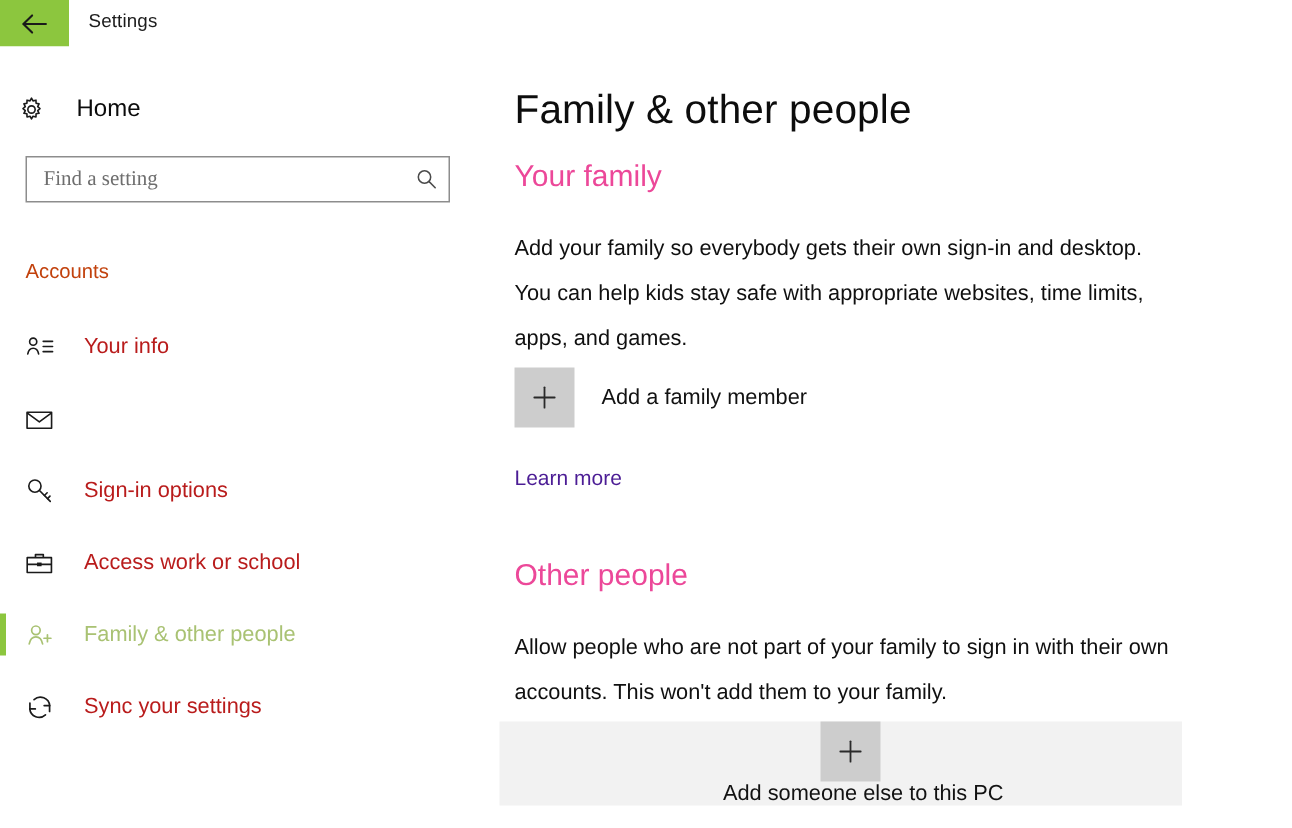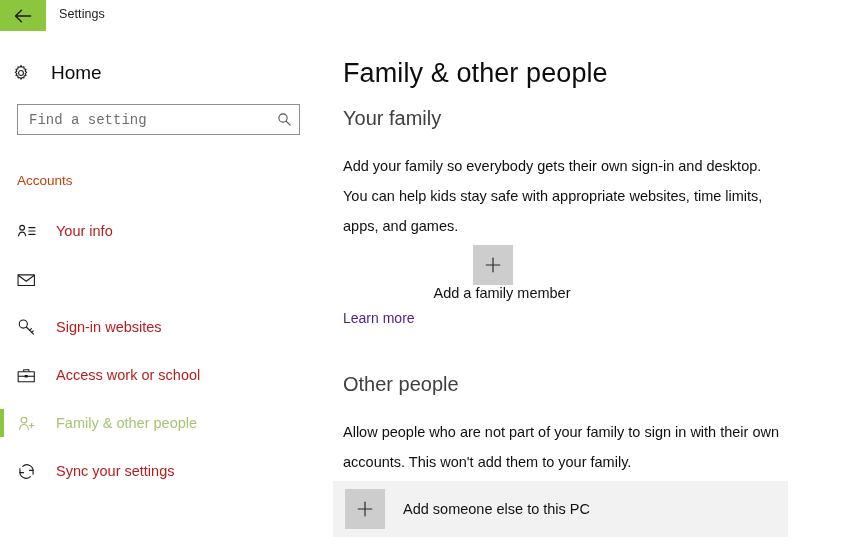--- a/index.html
+++ b/index.html
@@ -60,38 +60,38 @@
     cursor: pointer;
   }
   .home-icon {
     width: 24px;
     display: flex;
     align-items: center;
     justify-content: flex-start;
   }
   .home-label {
     margin-left: 15px;
-    font-size: 19px;
+    font-size: 16px;
     color: #0b0b0b;
   }
   .search-wrap {
     position: absolute;
     top: 73px; left: 17px;
     width: 283px; height: 31px;
     border: 1px solid #8d8d8d;
     background: #ffffff;
     display: flex;
     align-items: center;
   }
   .search-input {
     flex: 1 1 auto;
     border: none;
     outline: none;
     background: transparent;
-    font-family: Liberation Mono, monospace;
+    font-family: Liberation Serif, serif;
     font-size: 14px;
     color: #1b1b1b;
     padding: 0 6px 0 11px;
     height: 42px;
   }
   .search-input::placeholder { color: #6e6e6e; opacity: 1; }
   .search-icon-btn {
     width: 30px; height: 29px;
     display: flex;
     align-items: center;
@@ -152,21 +152,21 @@
   .page-title {
     position: absolute;
     top: 27px; left: 10px;
     font-size: 27px;
     color: #0d0d0d;
     font-weight: 400;
     letter-spacing: .1px;
   }
   .section-title {
     font-size: 20px;
-    color: #404040;
+    color: #ec4899;
     font-weight: 400;
   }
   .section-body {
     font-size: 14.5px;
     color: #101010;
     line-height: 30px;
   }
   .your-family-title { position: absolute; top: 76px; left: 10px; }
   .your-family-desc  { position: absolute; top: 120px; left: 10px; width: 445px; }
 
@@ -185,41 +185,42 @@
   }
   .plus-tile svg { display: block; }
   .plus-label {
     margin-left: 18px;
     font-size: 14.5px;
     color: #121212;
   }
   .add-family-row {
     position: absolute;
     top: 214px; left: 10px;
-    width: 300px; height: 40px; flex-direction: column;
+    width: 300px; height: 40px;
   }
   .learn-more {
     position: absolute;
     top: 279px; left: 10px;
     font-size: 14px;
     color: #4c1d95;
     text-decoration: none;
     cursor: pointer;
   }
   .other-people-title { position: absolute; top: 342px; left: 10px; }
   .other-people-desc  { position: absolute; top: 386px; left: 10px; width: 440px; }
 
   .add-someone-row {
     position: absolute;
     top: 450px; left: 0px;
     width: 455px; height: 56px;
     background: #f2f2f2;
     display: flex;
     align-items: center;
     padding-left: 12px;
+    flex-direction: column;
   }
 </style>
 </head>
 <body>
 
 <div id="app">
 
   <div class="titlebar">
     <div class="back-button">
       <span>
@@ -295,21 +296,21 @@
         <span class="nav-icon">
           <svg width="19" height="18" viewBox="0 0 20 19">
             <g fill="none" stroke="currentColor" stroke-width="1.15" stroke-linecap="round" stroke-linejoin="round">
               <circle cx="6.6" cy="6.4" r="4.3"></circle>
               <path d="M9.8 9.5 L17.4 17.1"></path>
               <path d="M13.3 13 L15.2 11.1"></path>
               <path d="M15.5 15.2 L17.2 13.5"></path>
             </g>
           </svg>
         </span>
-        <span class="nav-label">Sign-in websites</span>
+        <span class="nav-label">Sign-in options</span>
       </div>
 
       <div class="nav-item">
         <span class="accent"></span>
         <span class="nav-icon">
           <svg width="19" height="17" viewBox="0 0 20 17">
             <g fill="none" stroke="currentColor" stroke-width="1.15" stroke-linejoin="round">
               <rect x="1.2" y="4.6" width="17" height="10.4"></rect>
               <path d="M7 4.4 V2.4 H12.5 V4.4"></path>
               <path d="M1.2 9.3 H18.2"></path>

